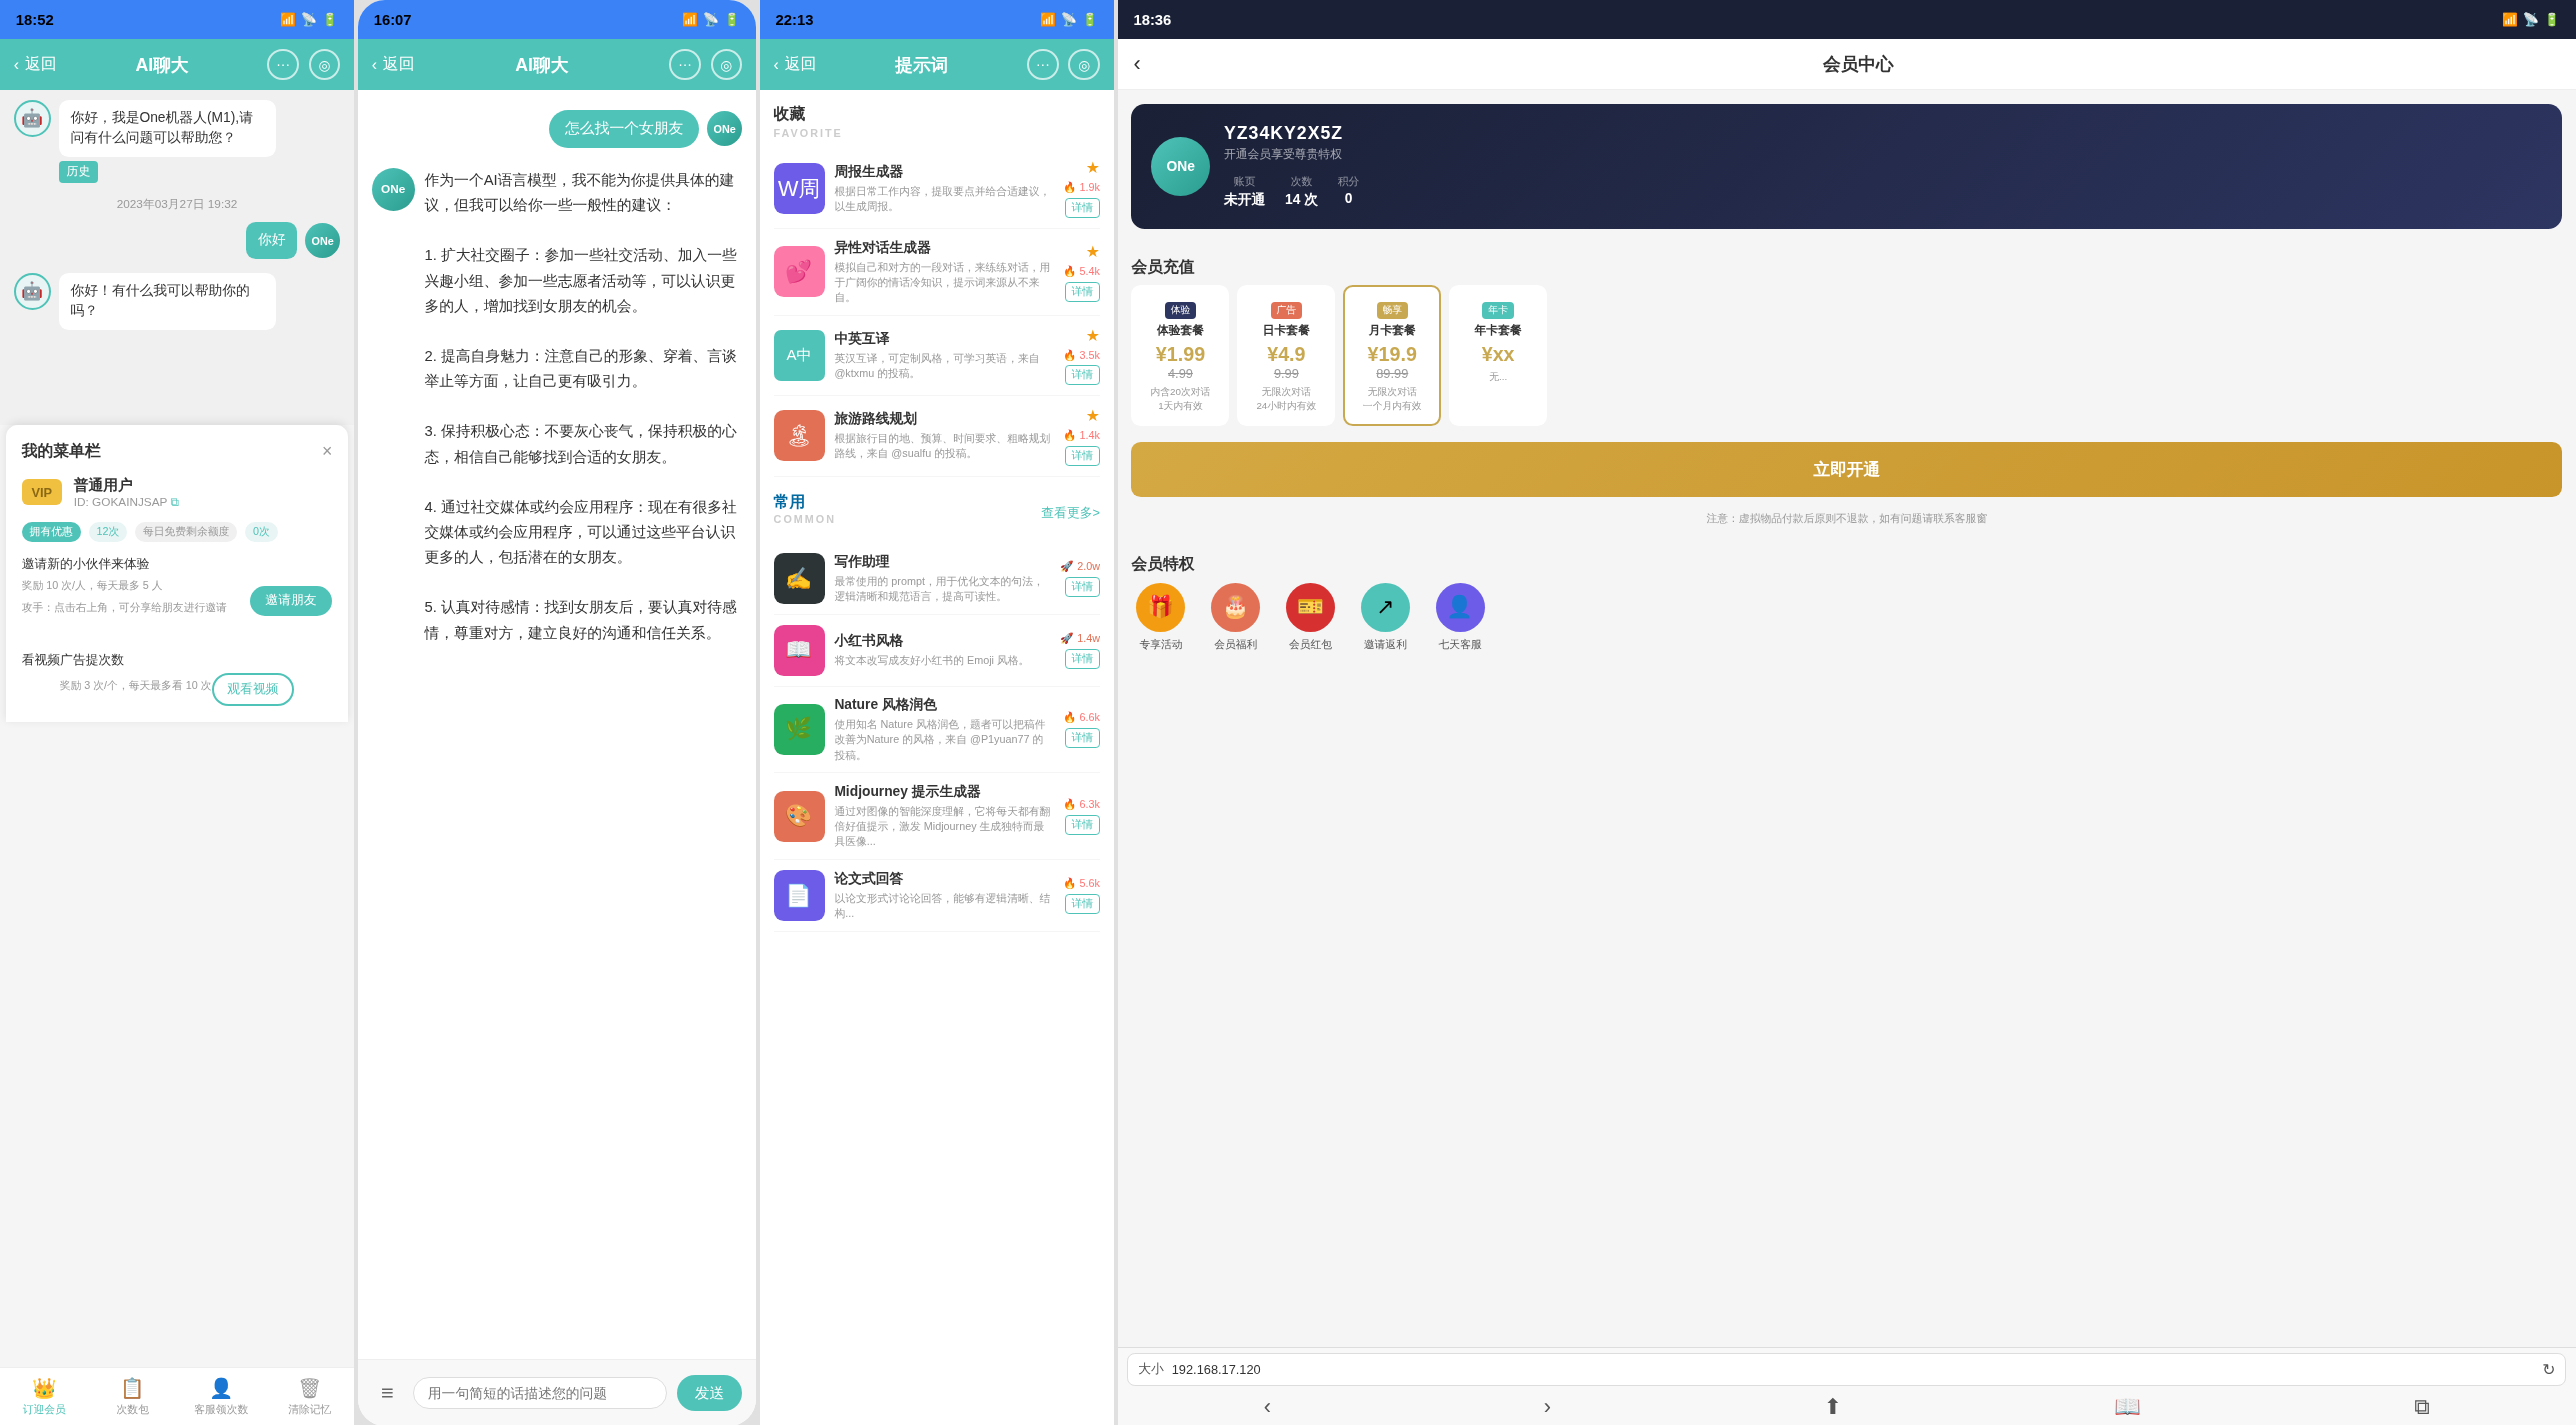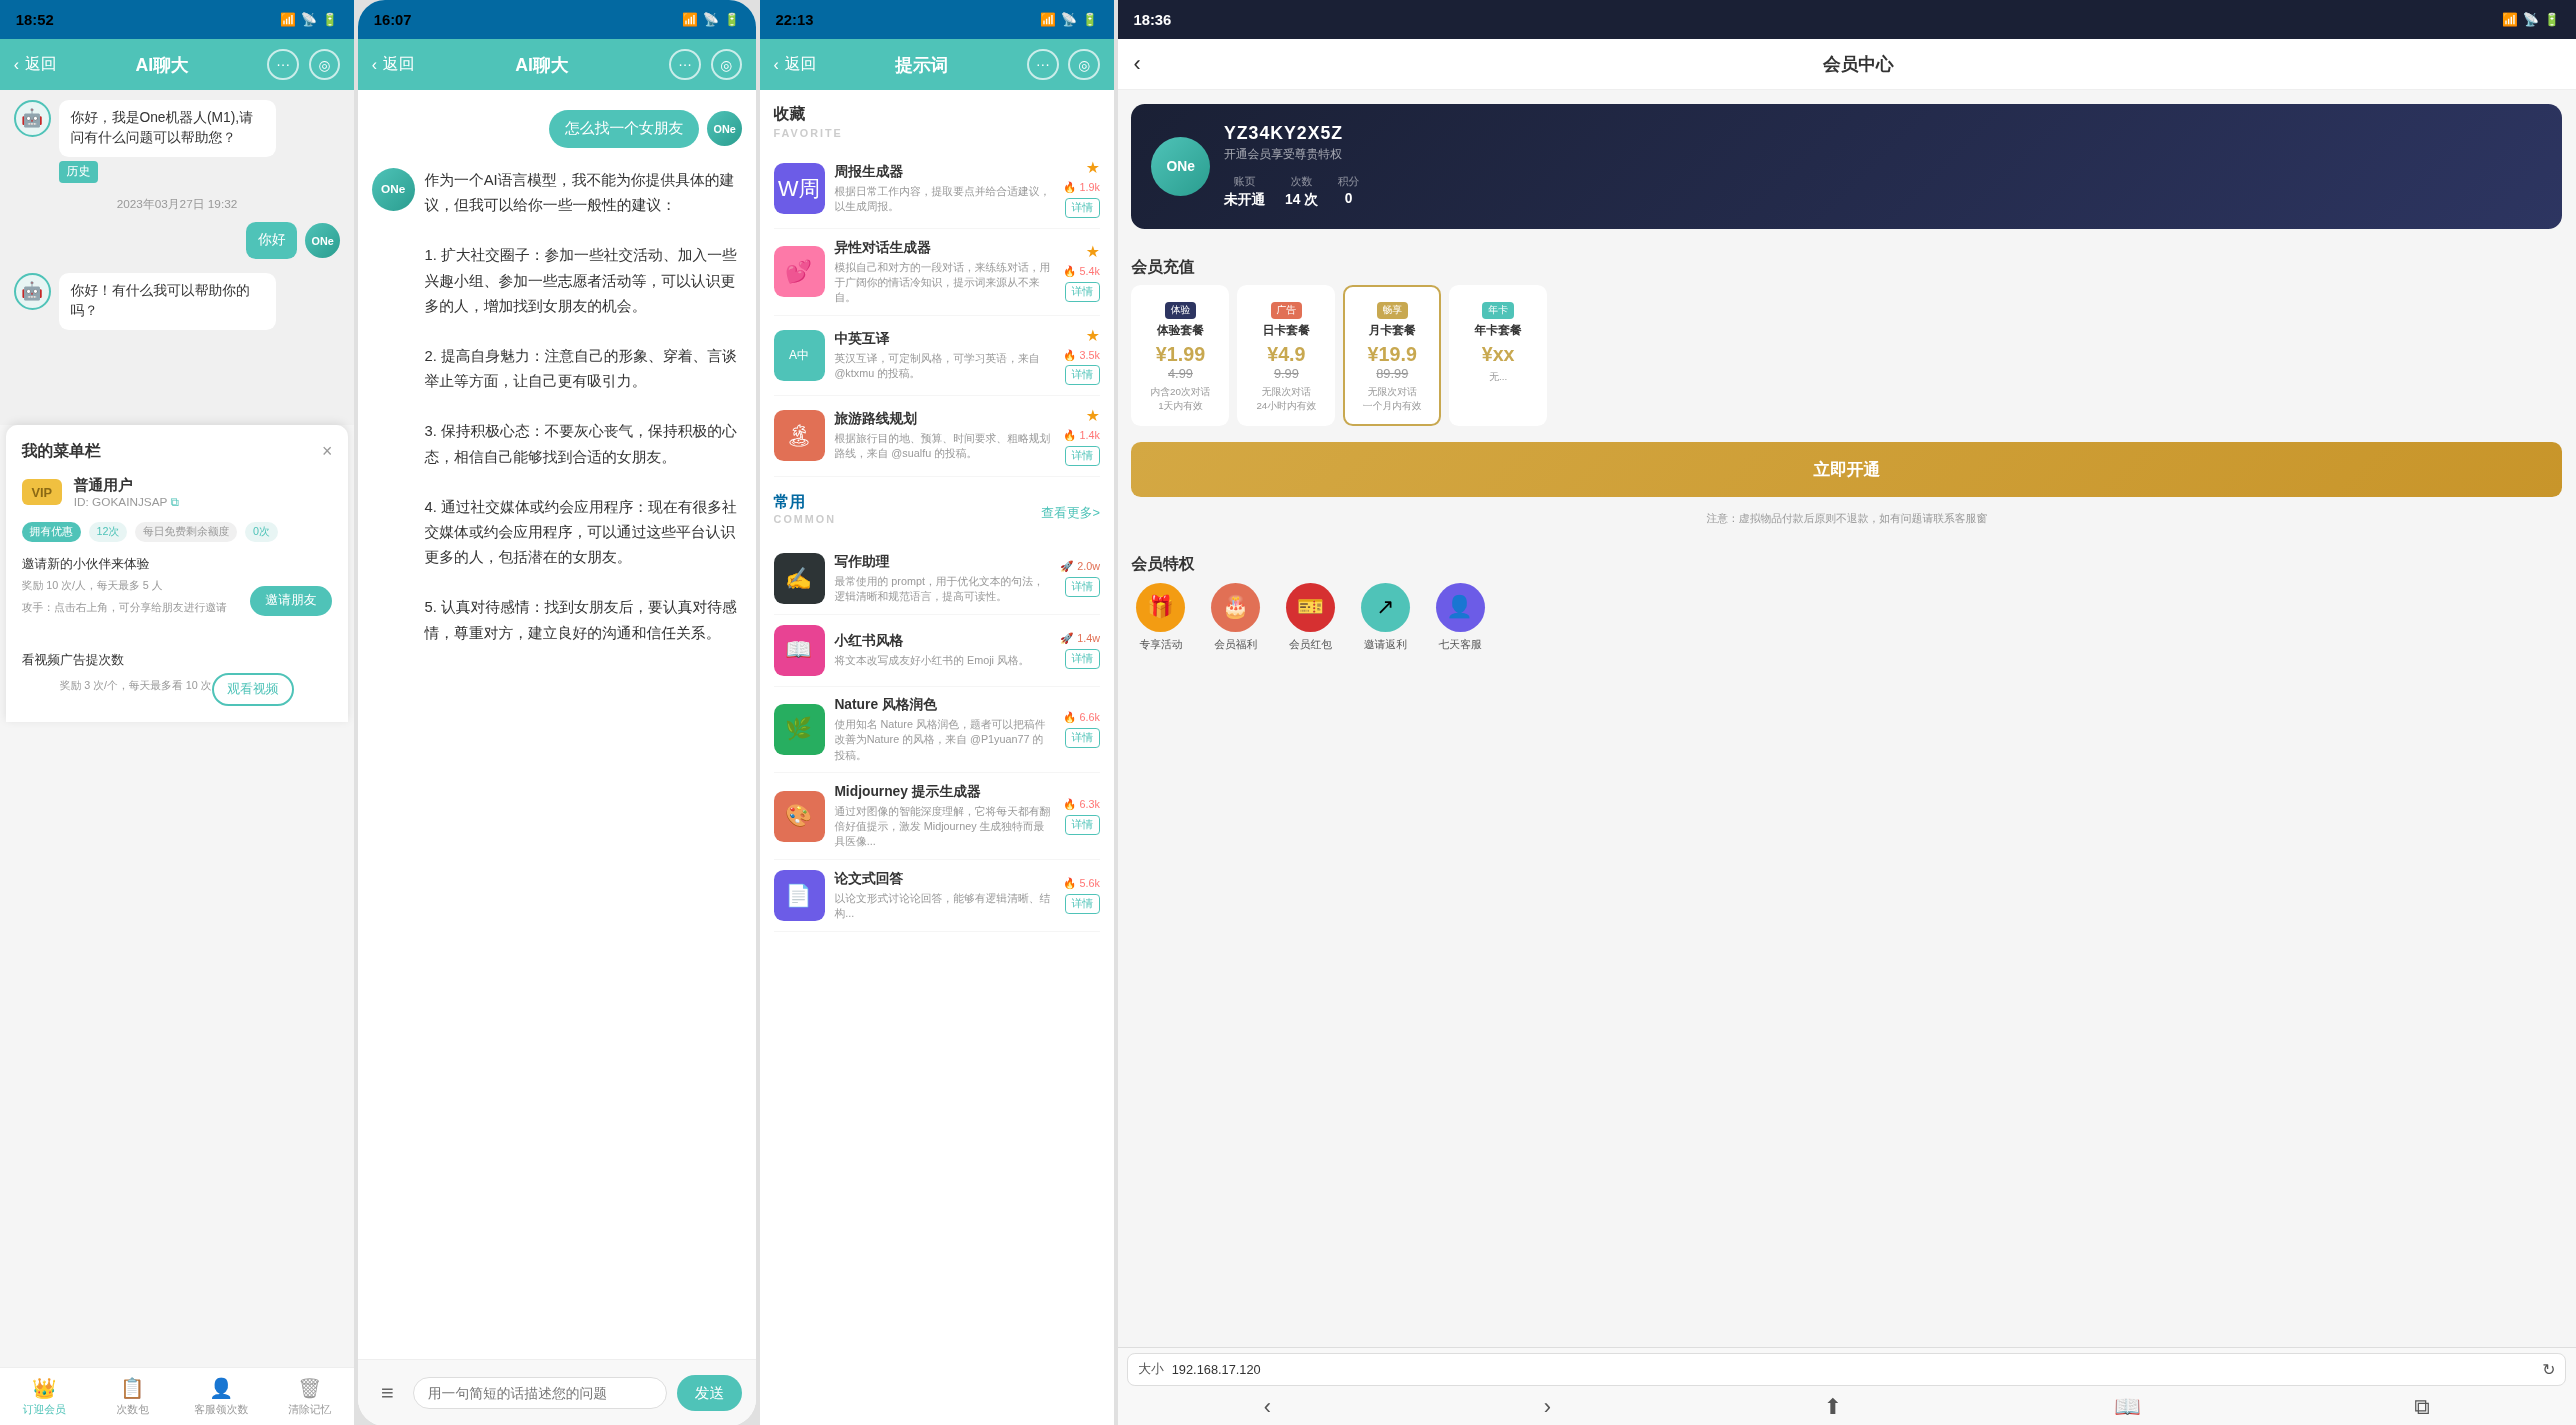--- a/index.html
+++ b/index.html
@@ -29,21 +29,21 @@
     .panel3 { width: 354px; height: 1426px; background: #fff; margin-left: 3.9px; }
     
     .panel4 { flex: 1; height: 1426px; background: #fff; margin-left: 3.9px; }
 
     
     .status-bar {
       display: flex;
       justify-content: space-between;
       align-items: center;
       padding: 5.9px 15.8px;
-      background: #0369a1;
+      background: #3b82f6;
       height: 39px;
       font-size: 14.8px;
       font-weight: 600;
     }
     .status-bar.dark { background: #1a2035; color: #fff; }
     .status-icons { display: flex; gap: 4.9px; align-items: center; font-size: 12.8px; }
 
     
     .nav-bar {
       display: flex;
@@ -738,21 +738,21 @@
         <div class="fav-desc">模拟自己和对方的一段对话，来练练对话，用于广阔你的情话冷知识，提示词来源从不来自。</div>
       </div>
       <div class="fav-meta">
         <span class="star-icon">★</span>
         <span class="fav-count fire-icon">🔥 5.4k</span>
         <span class="detail-btn">详情</span>
       </div>
     </div>
 
     <div class="fav-item">
-      <div class="fav-icon teal" style="font-size:12px;">A中</div>
+      <div class="fav-icon teal" style="font-size:15px;border-radius:7px;">A中</div>
       <div class="fav-content">
         <div class="fav-title">中英互译</div>
         <div class="fav-desc">英汉互译，可定制风格，可学习英语，来自@ktxmu 的投稿。</div>
       </div>
       <div class="fav-meta">
         <span class="star-icon">★</span>
         <span class="fav-count fire-icon">🔥 3.5k</span>
         <span class="detail-btn">详情</span>
       </div>
     </div>

